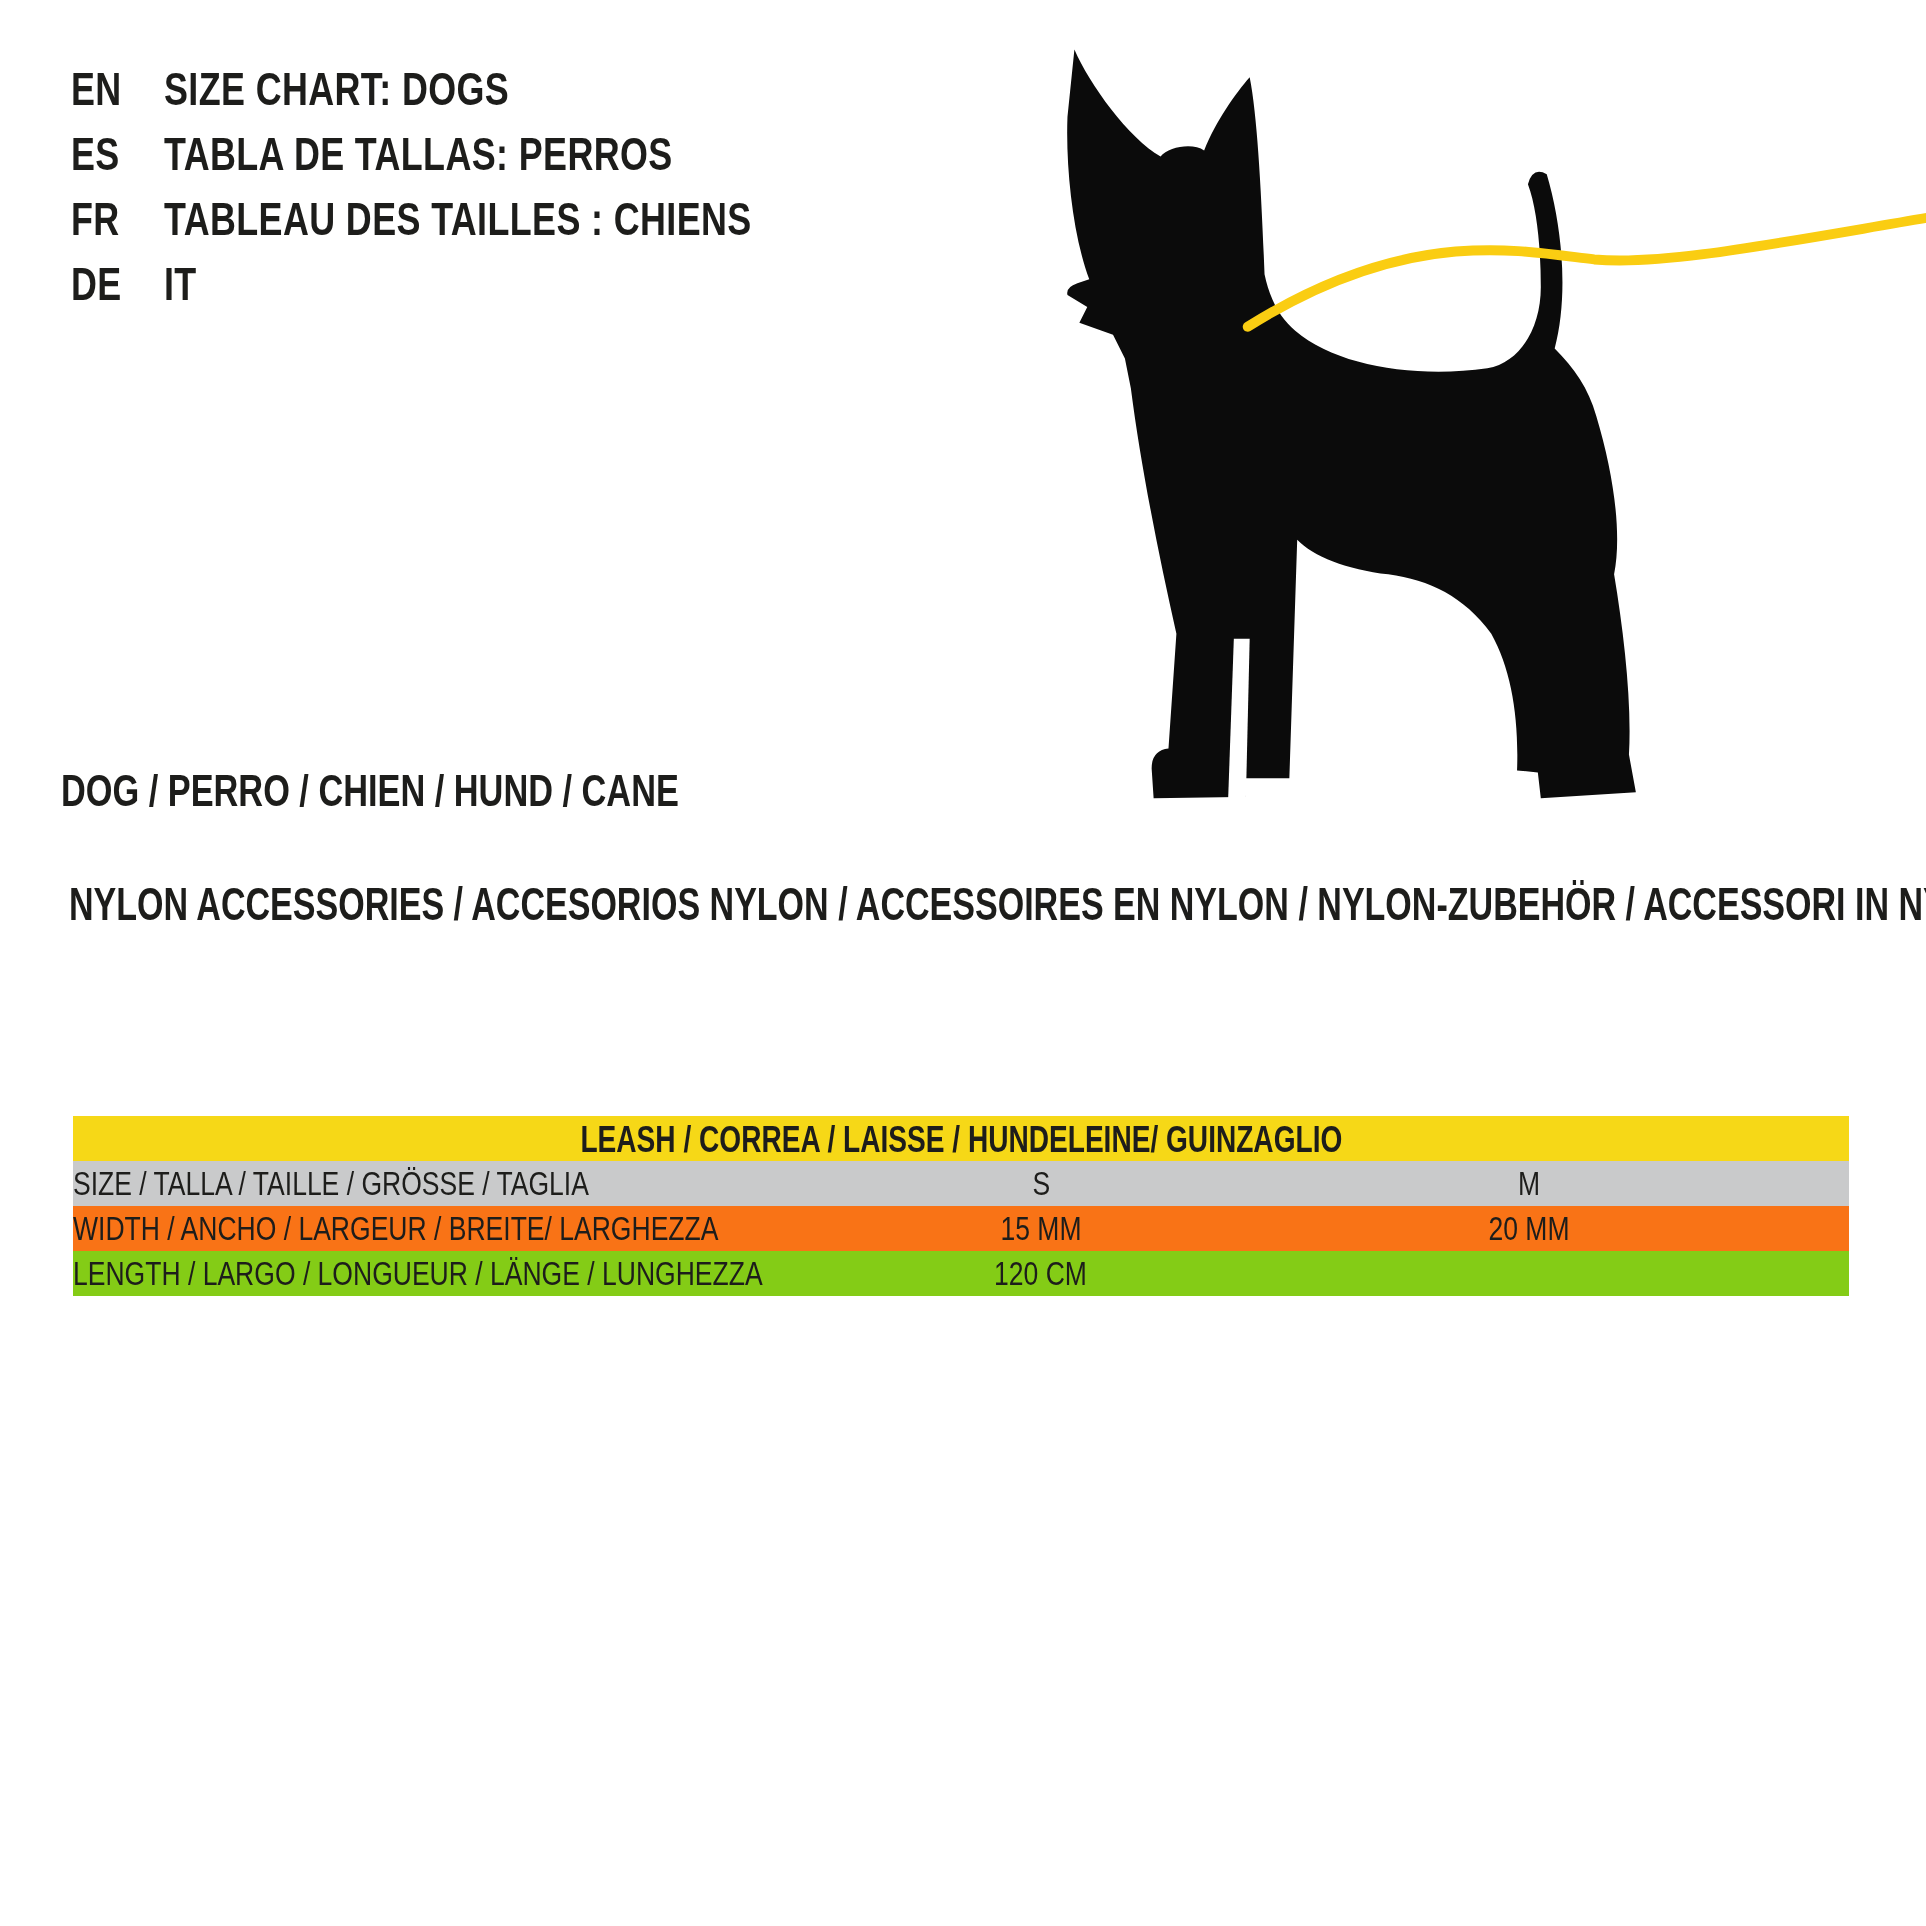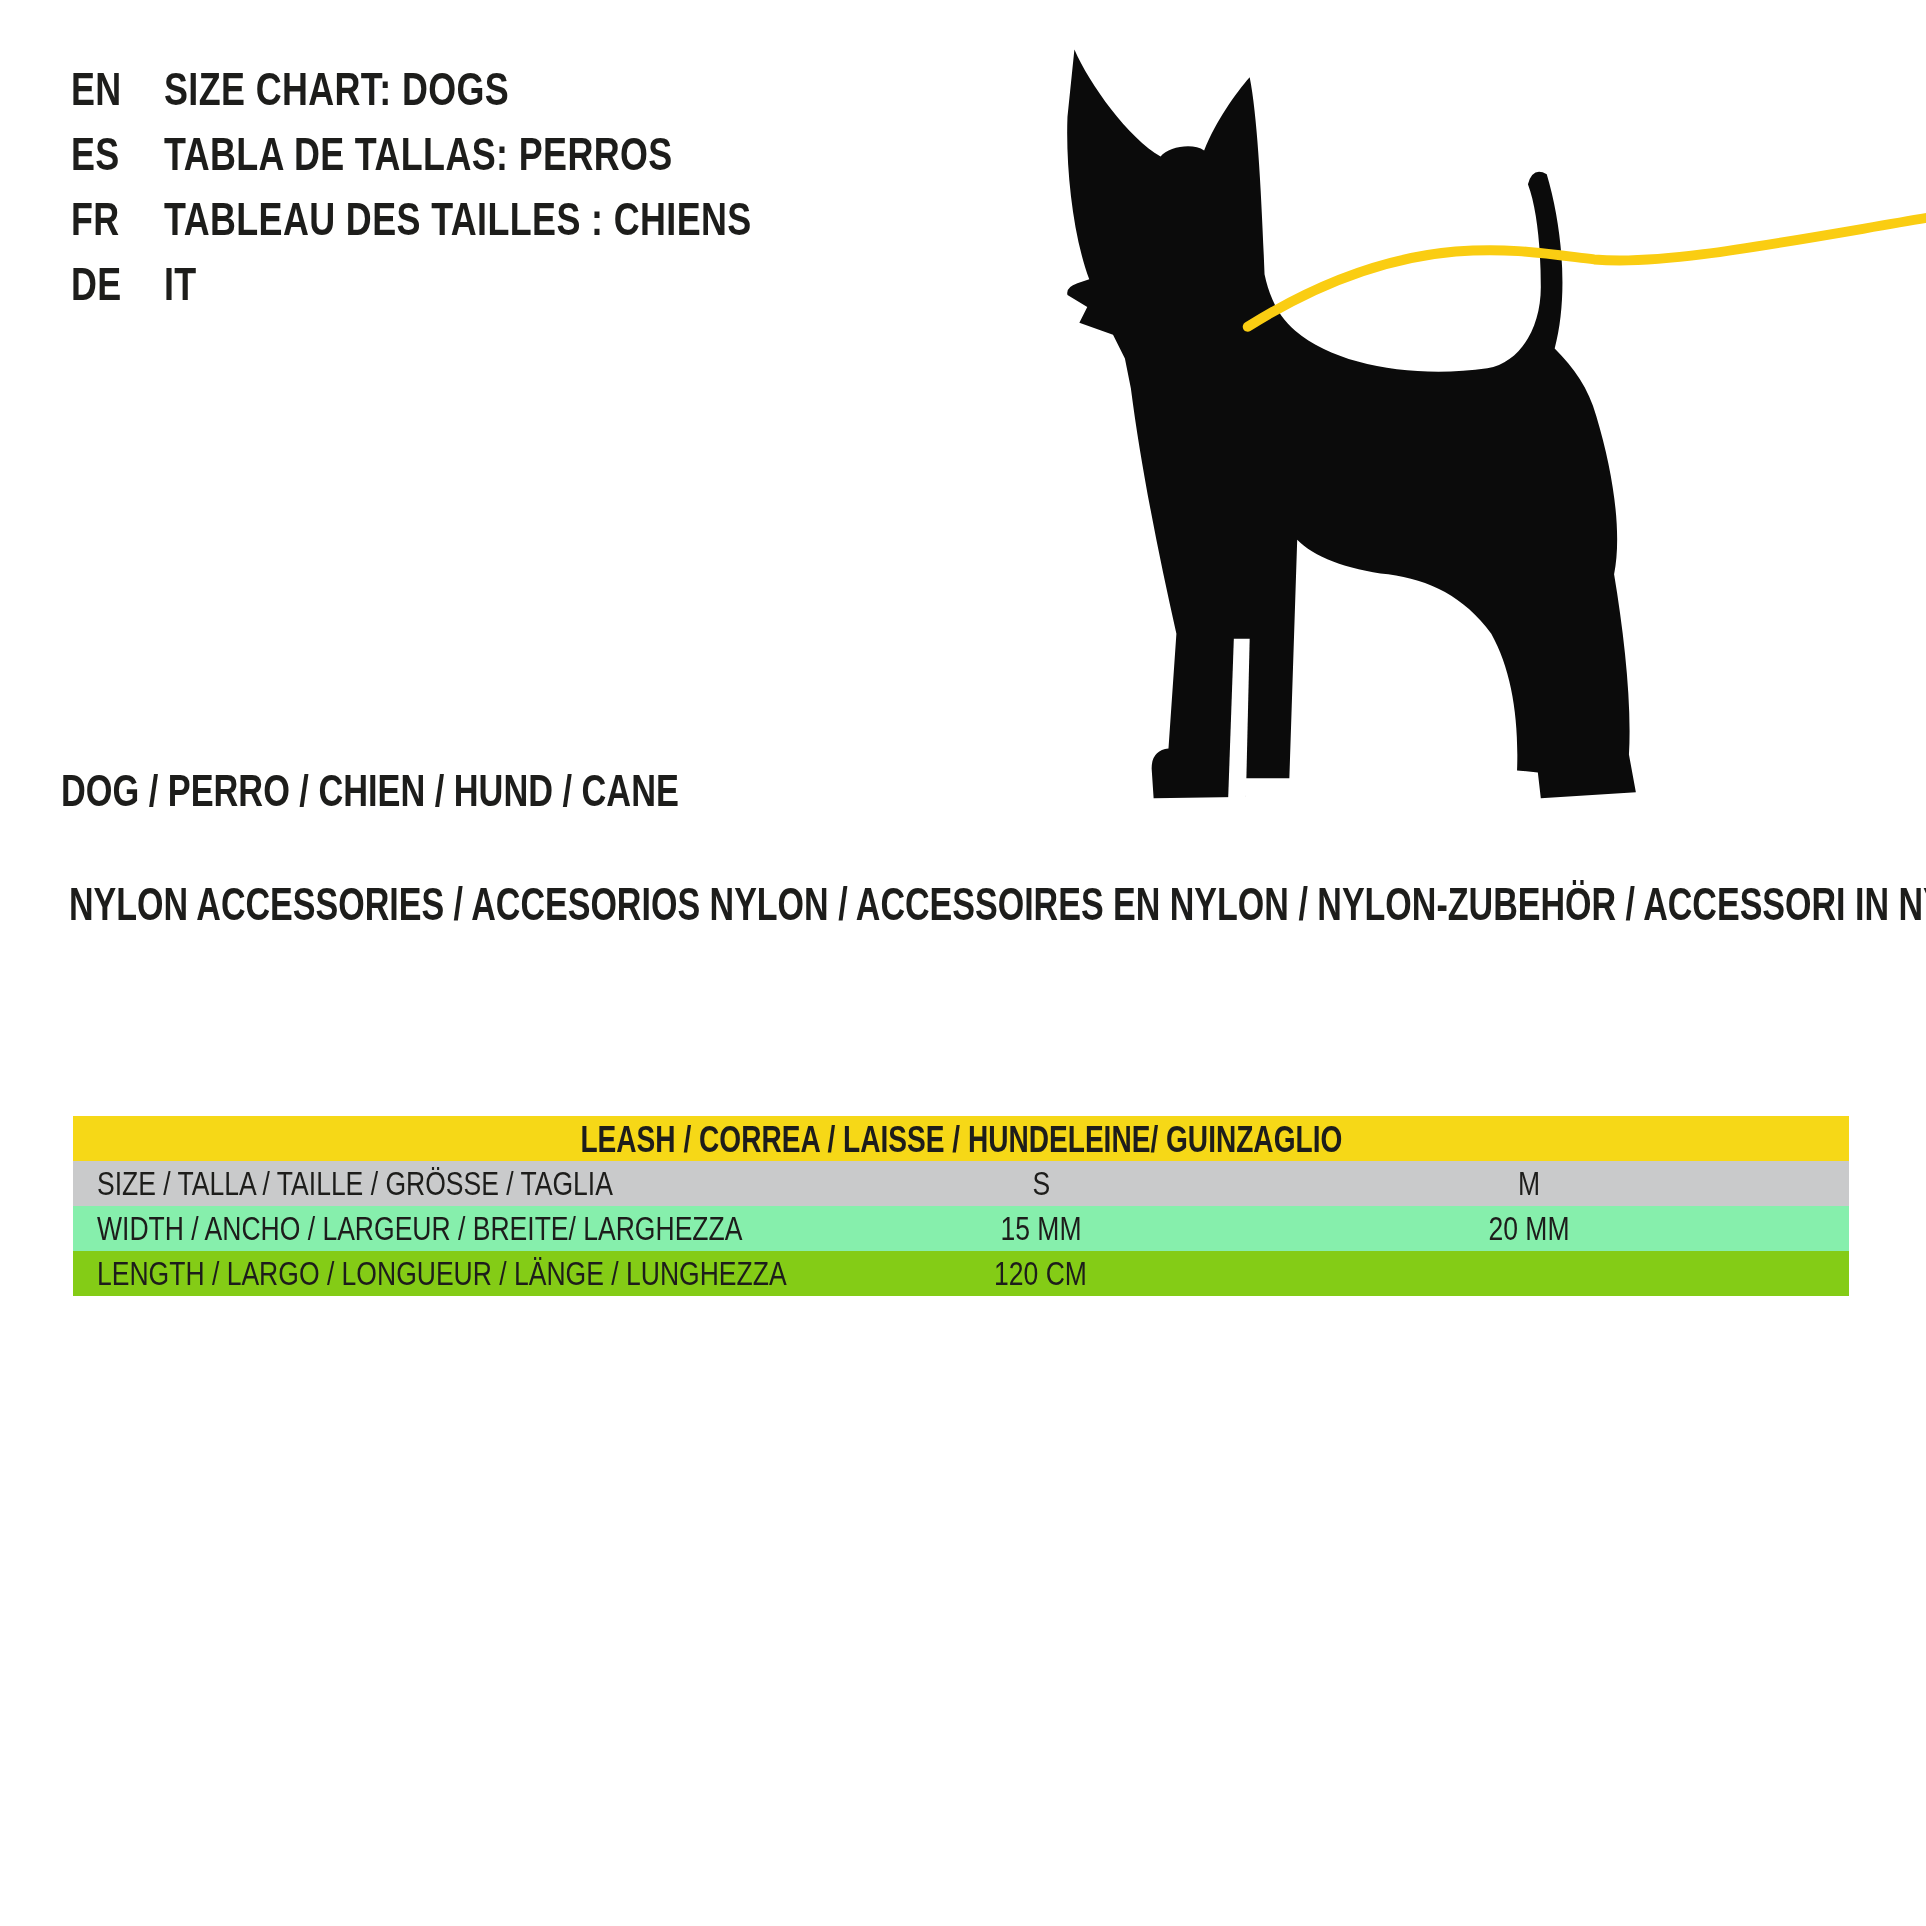--- a/index.html
+++ b/index.html
@@ -23,21 +23,21 @@
 
   
   .category-heading{left:69px;top:879px;font-size:46px;line-height:50px;font-weight:bold;}
   .category-heading .cond{transform:scaleX(.74);}
 
   
   .size-table{left:73px;top:1116px;width:1776px;}
   .t-row{display:grid;grid-template-columns:45% 19% 36%;height:45px;align-items:center;}
   .t-head{display:flex;align-items:flex-end;justify-content:center;height:45px;
           font-weight:bold;font-size:36px;}
-  .t-row .lbl{padding-left:24px;font-size:34px;}
+  .t-row .lbl{font-size:34px;}
   .t-row .val{text-align:center;font-size:34px;}
   svg{display:block;}
 </style>
 </head>
 <body>
 
 <svg class="abs" style="left:0;top:0" width="1927" height="1927" viewBox="0 0 1946 1946" aria-hidden="true">
 
   <path fill="#0b0b0b" d="
     M 1085 50
@@ -106,21 +106,21 @@
 
 <div class="abs size-table">
   <div class="t-head" style="background:#F6D817">
     <span class="cond-c">LEASH / CORREA / LAISSE / HUNDELEINE/ GUINZAGLIO</span>
   </div>
   <div class="t-row" style="background:#C9CACB">
     <div class="lbl"><span class="cond">SIZE / TALLA / TAILLE / GRÖSSE / TAGLIA</span></div>
     <div class="val"><span class="cond-c">S</span></div>
     <div class="val"><span class="cond-c">M</span></div>
   </div>
-  <div class="t-row" style="background:#86efac">
+  <div class="t-row" style="background:#f97316">
     <div class="lbl"><span class="cond">WIDTH / ANCHO / LARGEUR / BREITE/ LARGHEZZA</span></div>
     <div class="val"><span class="cond-c">15 MM</span></div>
     <div class="val"><span class="cond-c">20 MM</span></div>
   </div>
   <div class="t-row" style="background:#84cc16">
     <div class="lbl"><span class="cond">LENGTH / LARGO / LONGUEUR / LÄNGE / LUNGHEZZA</span></div>
     <div class="val"><span class="cond-c">120 CM</span></div>
   </div>
 </div>
 

